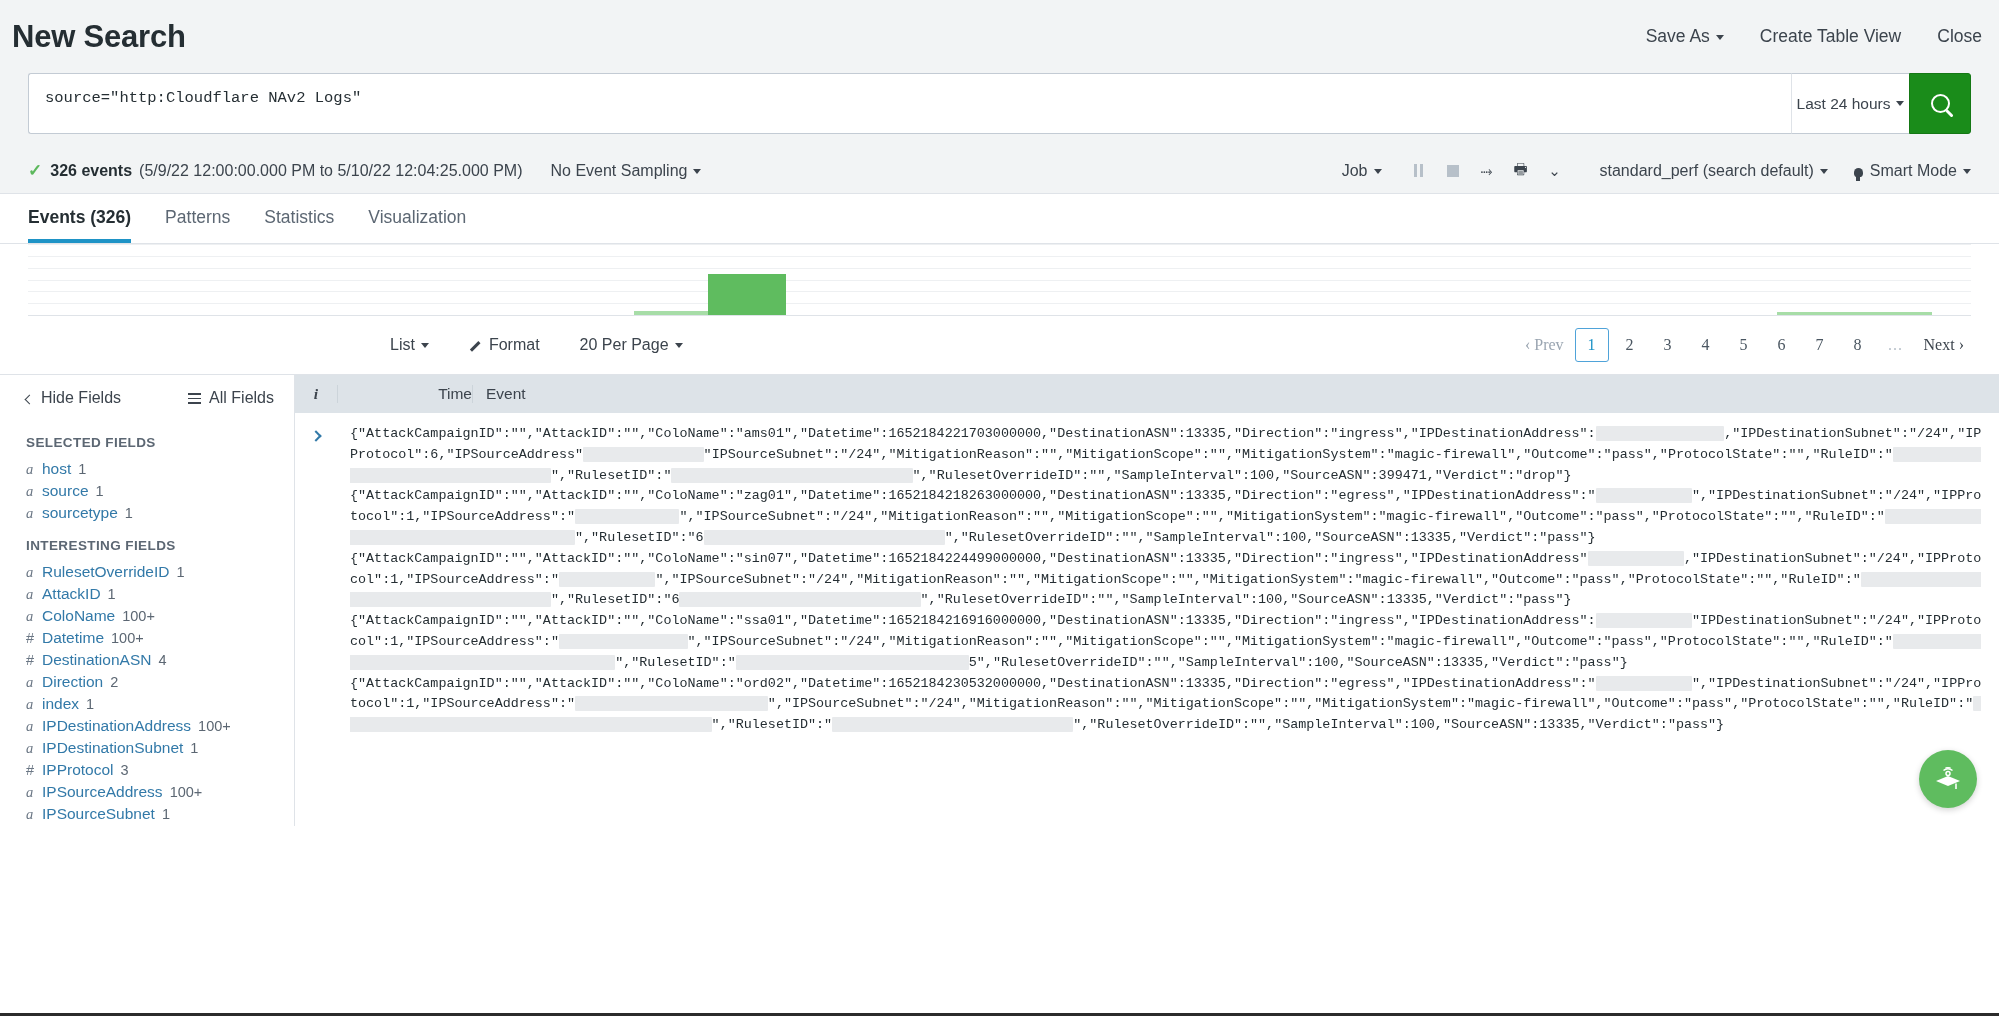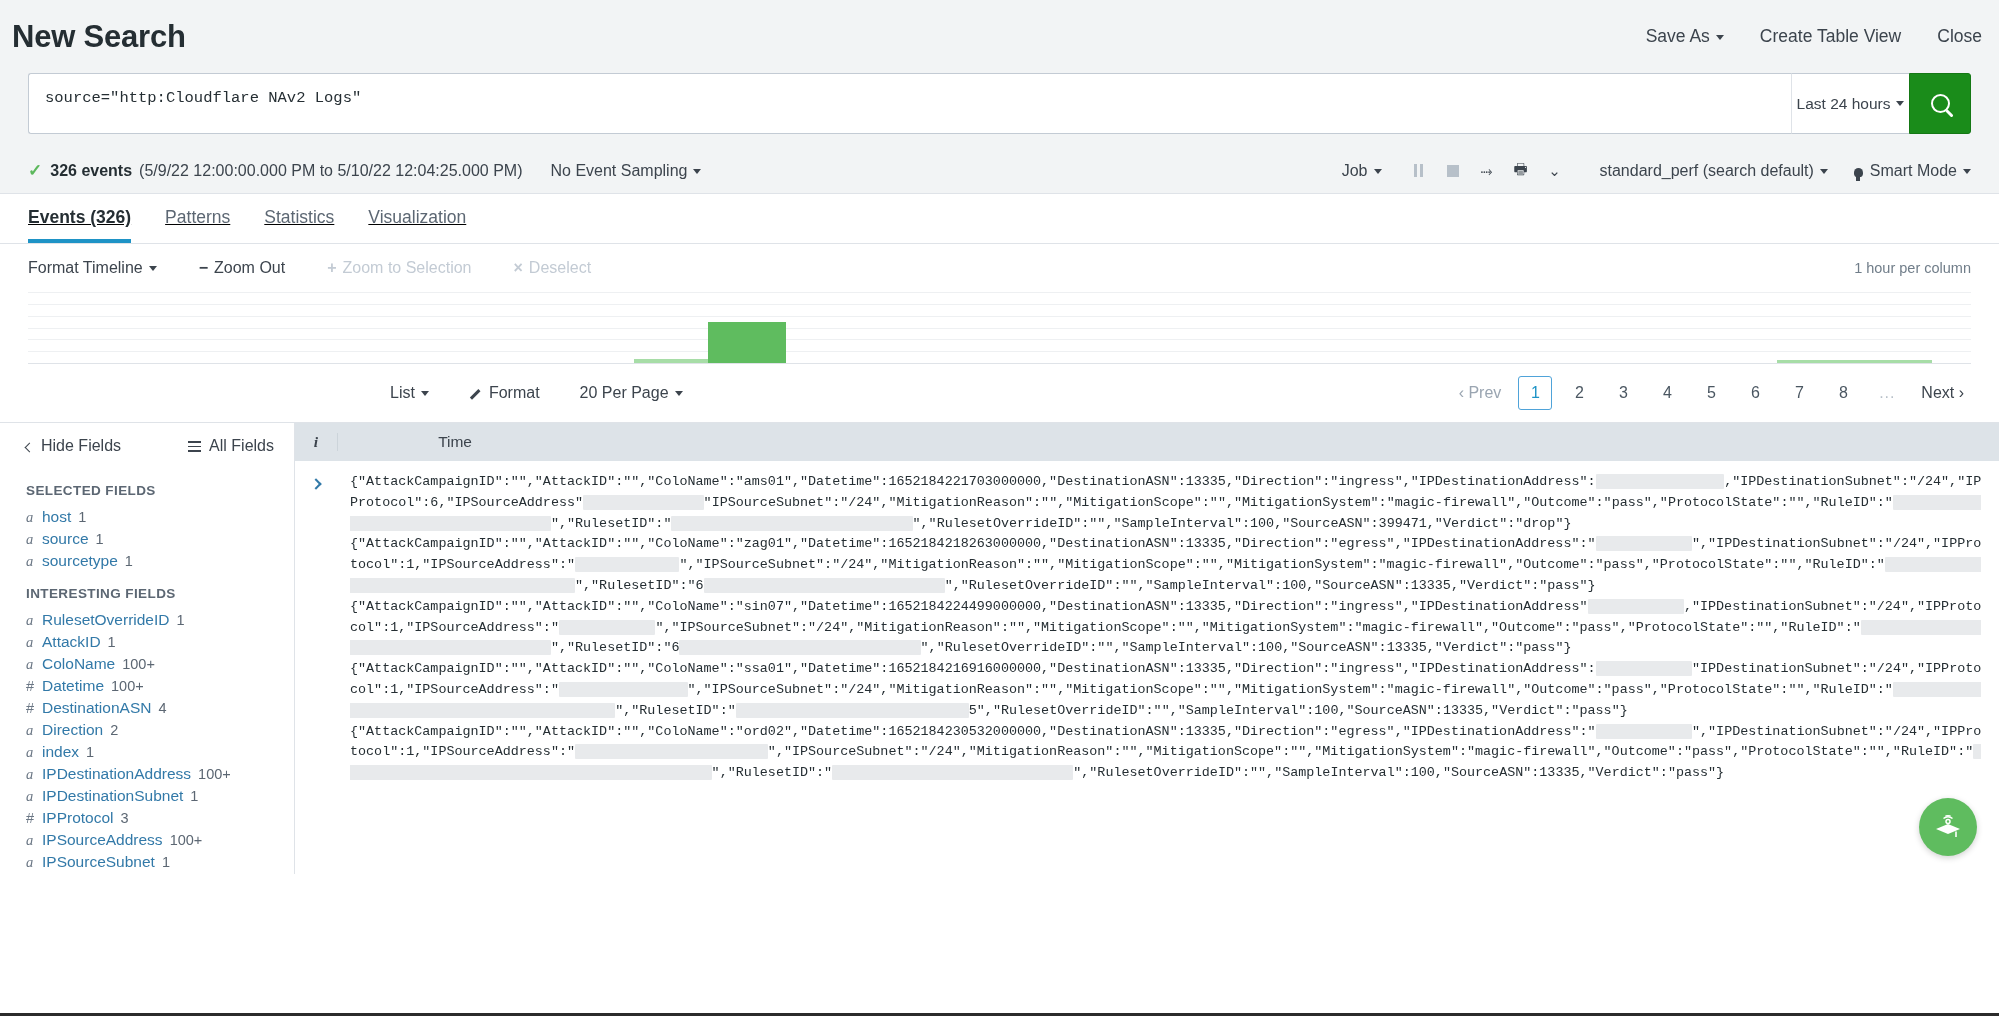--- a/index.html
+++ b/index.html
@@ -184,21 +184,20 @@
 
   
   .tabs-row {
     height: 50px;
     background: #ffffff;
     border-bottom: 1px solid #dfe3e8;
     display: flex;
     align-items: flex-end;
     padding: 0 28px;
     gap: 34px;
-    text-decoration: underline;
   }
   .tab {
     font-size: 17.5px;
     color: #5c6773;
     padding-bottom: 11px;
     cursor: pointer;
     border-bottom: 4px solid transparent;
   }
   .tab.active {
     color: #252e33;
@@ -276,21 +275,22 @@
     width: 12px; height: 2.5px;
     background: #3c444d;
     transform: rotate(-45deg);
     margin-right: 8px;
     vertical-align: 3px;
   }
   .pagination {
     margin-left: auto;
     display: flex;
     align-items: center;
-    gap: 10px;
+    gap: 4px;
+    font-family: Liberation Serif, serif;
   }
   .pg {
     min-width: 34px;
     height: 34px;
     display: flex;
     align-items: center;
     justify-content: center;
     font-size: 16px;
     color: #4a5661;
     cursor: pointer;
@@ -523,35 +523,20 @@
 </div>
 
 <div class="tabs-row">
   <div class="tab active">Events (326)</div>
   <div class="tab">Patterns</div>
   <div class="tab">Statistics</div>
   <div class="tab">Visualization</div>
 </div>
 
 <div class="timeline-section">
-  <div class="timeline-controls">
-    <div class="tl-ctl">
-      <span>Format Timeline</span><span class="caret-dn"></span>
-    </div>
-    <div class="tl-ctl">
-      <span class="tl-sign">−</span><span>Zoom Out</span>
-    </div>
-    <div class="tl-ctl disabled">
-      <span class="tl-sign">+</span><span>Zoom to Selection</span>
-    </div>
-    <div class="tl-ctl disabled">
-      <span class="tl-sign">×</span><span>Deselect</span>
-    </div>
-    <div class="per-column">1 hour per column</div>
-  </div>
   <div class="timeline-chart" id="timeline-chart">
       <div class="grid-line" style="top: 0%;"></div>
       <div class="grid-line" style="top: 16.6667%;"></div>
       <div class="grid-line" style="top: 33.3333%;"></div>
       <div class="grid-line" style="top: 50%;"></div>
       <div class="grid-line" style="top: 66.6667%;"></div>
       <div class="grid-line" style="top: 83.3333%;"></div>
       <div class="tl-bar light" style="left: 31.2%; width: 3.8%; height: 6%;"></div>
       <div class="tl-bar" style="left: 35%; width: 4%; height: 58%;"></div>
       <div class="tl-bar light" style="left: 90%; width: 8%; height: 4%;"></div>
@@ -681,20 +666,21 @@
             <span class="f-name">linecount</span>
           </div>
         </div>
     </div>
   </div>
 
   <div class="events-panel">
     <div class="events-head">
       <div class="eh-i">i</div>
       <div class="eh-time">Time</div>
+      <div class="eh-event">Event</div>
     </div>
     <div class="event-row">
       <div class="er-expand"><span class="chev-r"></span></div>
       <div class="er-events" id="event-json"><div class="json-evt"><span>{"AttackCampaignID":"","AttackID":"","ColoName":"ams01","Datetime":1652184221703000000,"DestinationASN":13335,"Direction":"ingress","IPDestinationAddress":</span><span class="redact">xxxxxxxxxxxxxxxx</span><span>,"IPDestinationSubnet":"/24","IPProtocol":6,"IPSourceAddress"</span><span class="redact">xxxxxxxxxxxxxxx</span><span>"IPSourceSubnet":"/24","MitigationReason":"","MitigationScope":"","MitigationSystem":"magic-firewall","Outcome":"pass","ProtocolState":"","RuleID":"</span><span class="redact">xxxxxxxxxxxxxxxxxxxxxxxxxxxxxxxxxxxx</span><span>","RulesetID":"</span><span class="redact">xxxxxxxxxxxxxxxxxxxxxxxxxxxxxx</span><span>","RulesetOverrideID":"","SampleInterval":100,"SourceASN":399471,"Verdict":"drop"}</span></div><div class="json-evt"><span>{"AttackCampaignID":"","AttackID":"","ColoName":"zag01","Datetime":1652184218263000000,"DestinationASN":13335,"Direction":"egress","IPDestinationAddress":"</span><span class="redact">xxxxxxxxxxxx</span><span>","IPDestinationSubnet":"/24","IPProtocol":1,"IPSourceAddress":"</span><span class="redact">xxxxxxxxxxxxx</span><span>","IPSourceSubnet":"/24","MitigationReason":"","MitigationScope":"","MitigationSystem":"magic-firewall","Outcome":"pass","ProtocolState":"","RuleID":"</span><span class="redact">xxxxxxxxxxxxxxxxxxxxxxxxxxxxxxxxxxxxxxxx</span><span>","RulesetID":"6</span><span class="redact">xxxxxxxxxxxxxxxxxxxxxxxxxxxxxx</span><span>","RulesetOverrideID":"","SampleInterval":100,"SourceASN":13335,"Verdict":"pass"}</span></div><div class="json-evt"><span>{"AttackCampaignID":"","AttackID":"","ColoName":"sin07","Datetime":1652184224499000000,"DestinationASN":13335,"Direction":"ingress","IPDestinationAddress"</span><span class="redact">xxxxxxxxxxxx</span><span>,"IPDestinationSubnet":"/24","IPProtocol":1,"IPSourceAddress":"</span><span class="redact">xxxxxxxxxxxx</span><span>","IPSourceSubnet":"/24","MitigationReason":"","MitigationScope":"","MitigationSystem":"magic-firewall","Outcome":"pass","ProtocolState":"","RuleID":"</span><span class="redact">xxxxxxxxxxxxxxxxxxxxxxxxxxxxxxxxxxxxxxxx</span><span>","RulesetID":"6</span><span class="redact">xxxxxxxxxxxxxxxxxxxxxxxxxxxxxx</span><span>","RulesetOverrideID":"","SampleInterval":100,"SourceASN":13335,"Verdict":"pass"}</span></div><div class="json-evt"><span>{"AttackCampaignID":"","AttackID":"","ColoName":"ssa01","Datetime":1652184216916000000,"DestinationASN":13335,"Direction":"ingress","IPDestinationAddress":</span><span class="redact">xxxxxxxxxxxx</span><span>"IPDestinationSubnet":"/24","IPProtocol":1,"IPSourceAddress":"</span><span class="redact">xxxxxxxxxxxxxxxx</span><span>","IPSourceSubnet":"/24","MitigationReason":"","MitigationScope":"","MitigationSystem":"magic-firewall","Outcome":"pass","ProtocolState":"","RuleID":"</span><span class="redact">xxxxxxxxxxxxxxxxxxxxxxxxxxxxxxxxxxxxxxxxxxxx</span><span>","RulesetID":"</span><span class="redact">xxxxxxxxxxxxxxxxxxxxxxxxxxxxx</span><span>5","RulesetOverrideID":"","SampleInterval":100,"SourceASN":13335,"Verdict":"pass"}</span></div><div class="json-evt"><span>{"AttackCampaignID":"","AttackID":"","ColoName":"ord02","Datetime":1652184230532000000,"DestinationASN":13335,"Direction":"egress","IPDestinationAddress":"</span><span class="redact">xxxxxxxxxxxx</span><span>","IPDestinationSubnet":"/24","IPProtocol":1,"IPSourceAddress":"</span><span class="redact">xxxxxxxxxxxxxxxxxxxxxxxx</span><span>","IPSourceSubnet":"/24","MitigationReason":"","MitigationScope":"","MitigationSystem":"magic-firewall","Outcome":"pass","ProtocolState":"","RuleID":"</span><span class="redact">xxxxxxxxxxxxxxxxxxxxxxxxxxxxxxxxxxxxxxxxxxxxxx</span><span>","RulesetID":"</span><span class="redact">xxxxxxxxxxxxxxxxxxxxxxxxxxxxxx</span><span>","RulesetOverrideID":"","SampleInterval":100,"SourceASN":13335,"Verdict":"pass"}</span></div></div>
     </div>
     <div class="help-fab">
       <svg width="32" height="32" viewBox="0 0 32 32">
         <path d="M16 13 L28 18 L16 23 L4 18 Z" fill="#ffffff"></path>
         <path d="M24 20.5 L24 26" stroke="#ffffff" stroke-width="1.6" fill="none"></path>
         <circle cx="16" cy="10.5" r="2" fill="none" stroke="#ffffff" stroke-width="1.5"></circle>

